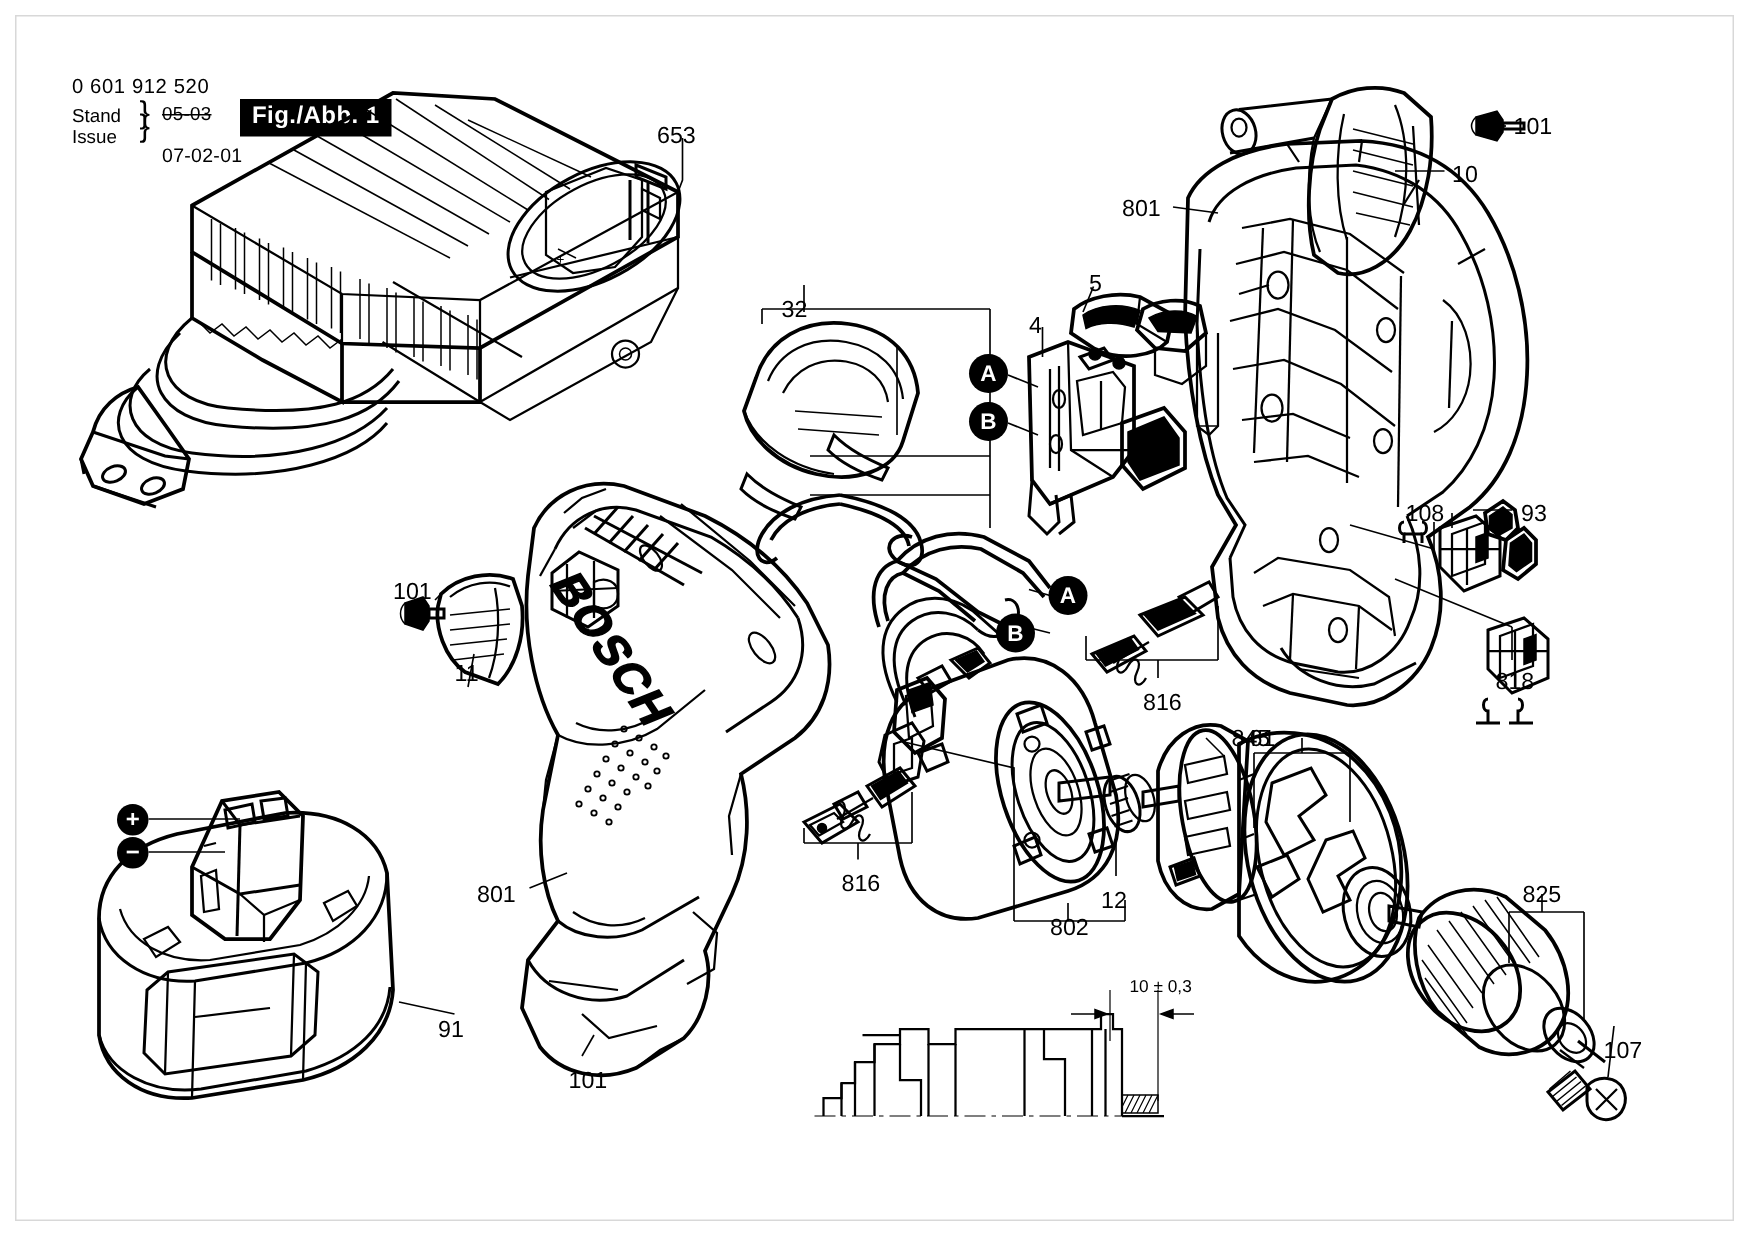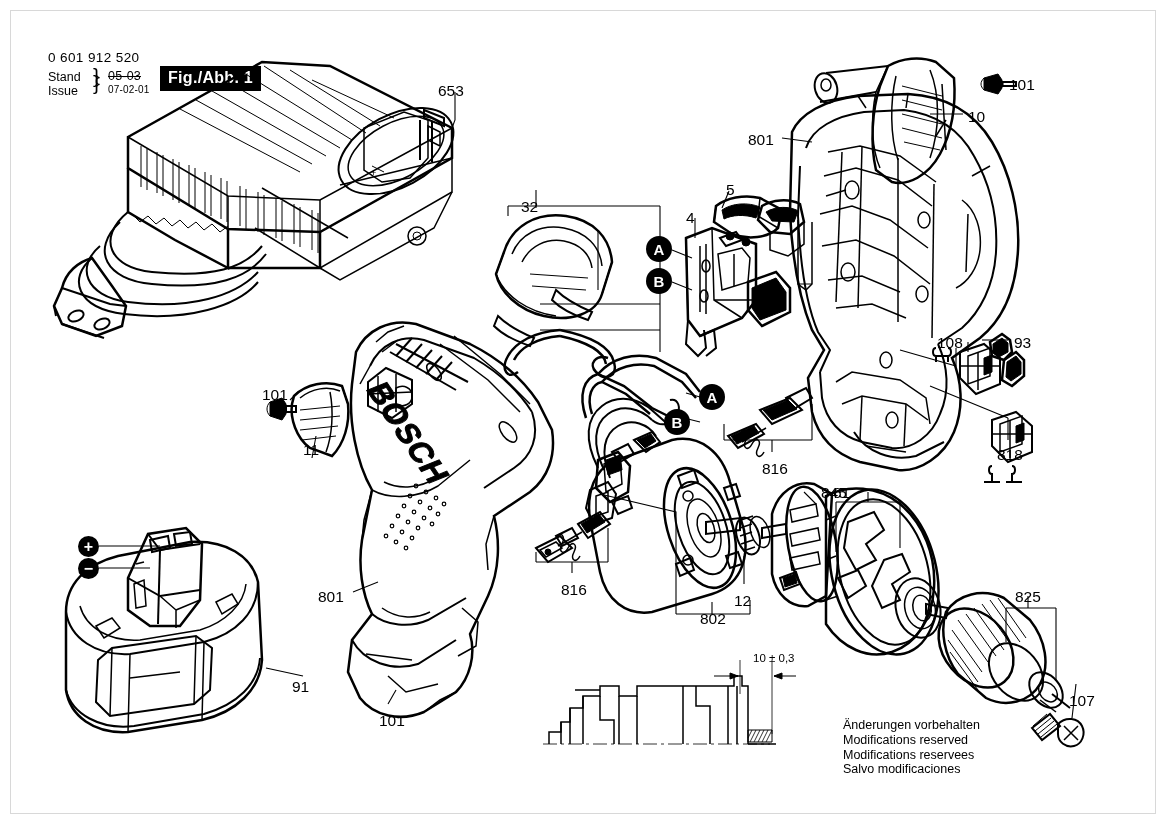--- a/index.html
+++ b/index.html
@@ -21,21 +21,21 @@
   }
   .hdr{position:absolute;font-size:13px;color:#000;white-space:nowrap;}
   #doc-number{left:48px;top:50px;letter-spacing:.4px;font-size:13.5px;}
   #stand-row{left:48px;top:70px;font-size:12.5px;}
   #issue-row{left:48px;top:84px;font-size:12.5px;}
   .brace{position:absolute;left:93px;font-size:21px;line-height:1;color:#000;}
   #brace-top{top:65px;}
   #brace-bot{top:76px;transform:scaleY(-1);}
   #stand-date{position:absolute;left:108px;top:69px;font-size:12.5px;
     text-decoration:line-through;text-decoration-thickness:1.4px;letter-spacing:.2px;}
-  #issue-date{position:absolute;left:108px;top:84px;font-size:10px;letter-spacing:.2px;text-align:center;}
+  #issue-date{position:absolute;left:108px;top:96px;font-size:13px;letter-spacing:.2px;text-align:center;}
   #fig-badge{
     position:absolute;left:160px;top:66px;
     background:#000;color:#fff;
     font-weight:bold;font-size:16px;
     padding:3px 8px 4px 8px;
     letter-spacing:.3px;
   }
   .lbl{position:absolute;font-size:15.5px;font-weight:normal;color:#000;white-space:nowrap;}
   .ab{
     position:absolute;width:26px;height:26px;border-radius:50%;
@@ -654,20 +654,14 @@
       <div class="lbl" style="left: 821px; top: 484px;">845</div>
       <div class="lbl" style="left: 318px; top: 588px;">801</div>
       <div class="lbl" style="left: 700px; top: 610px;">802</div>
       <div class="lbl" style="left: 734px; top: 592px;">12</div>
       <div class="lbl" style="left: 1015px; top: 588px;">825</div>
       <div class="lbl" style="left: 292px; top: 678px;">91</div>
       <div class="lbl" style="left: 1069px; top: 692px;">107</div>
       <div class="lbl" style="left: 379px; top: 712px;">101</div>
     </div>
 
-  <div id="footnote">
-    <div>Änderungen vorbehalten</div>
-    <div>Modifications reserved</div>
-    <div>Modifications reservees</div>
-    <div>Salvo modificaciones</div>
-  </div>
 
 </div>
 
 </body></html>

